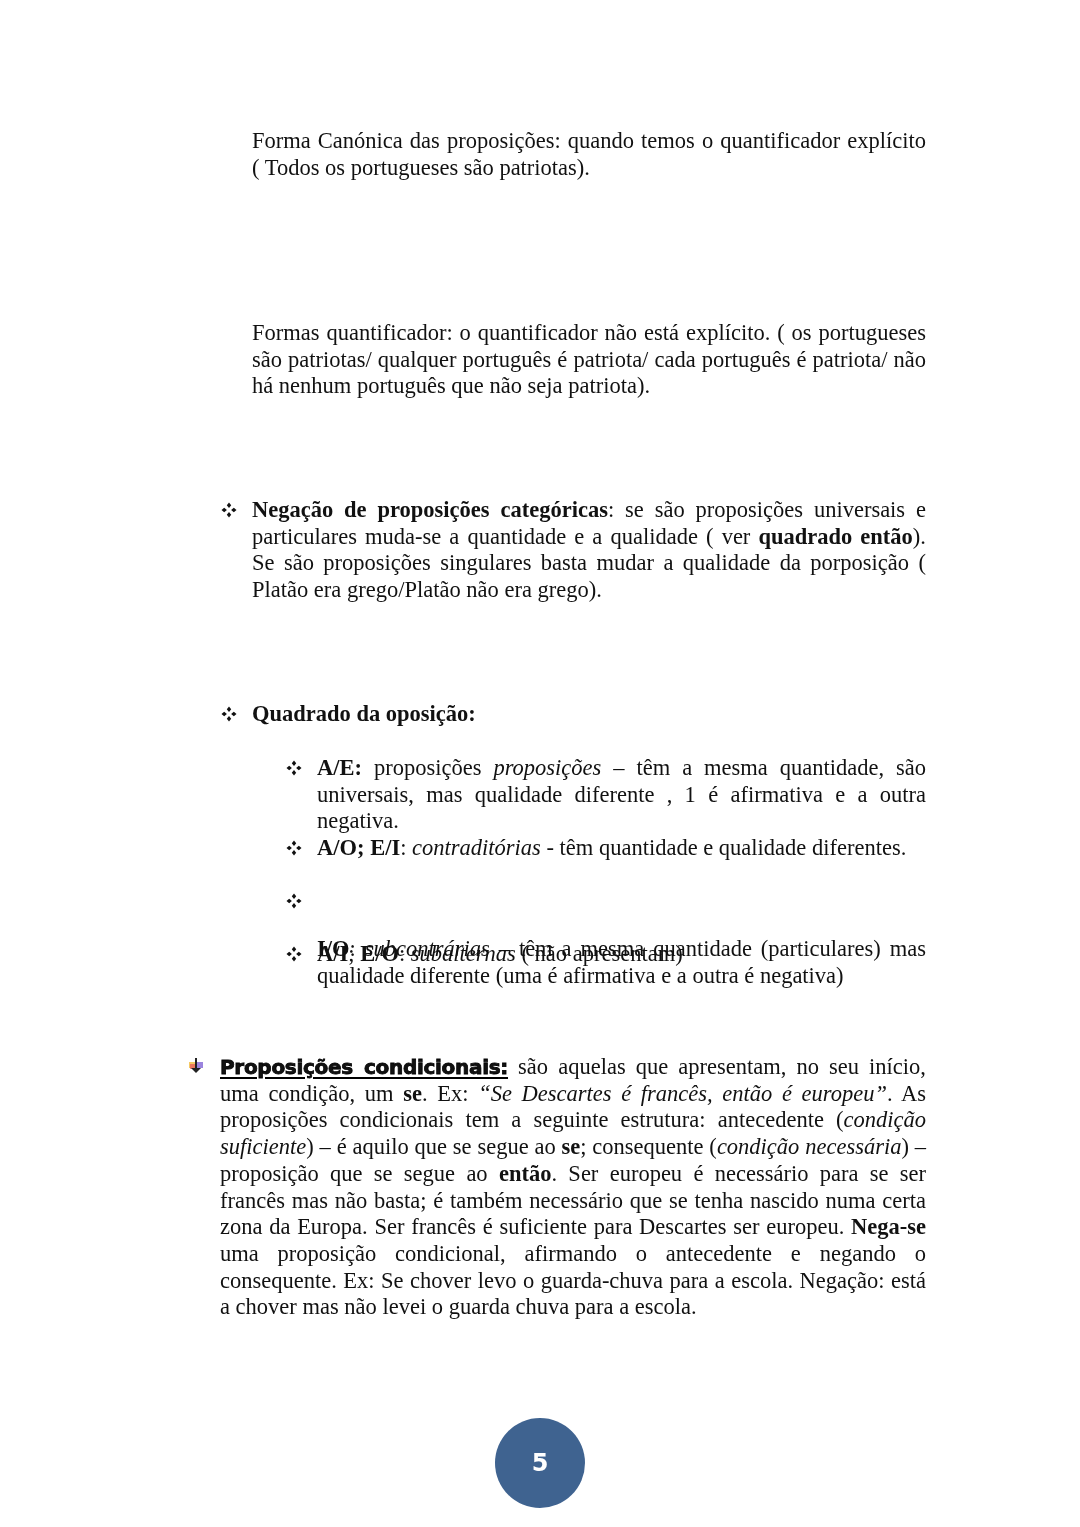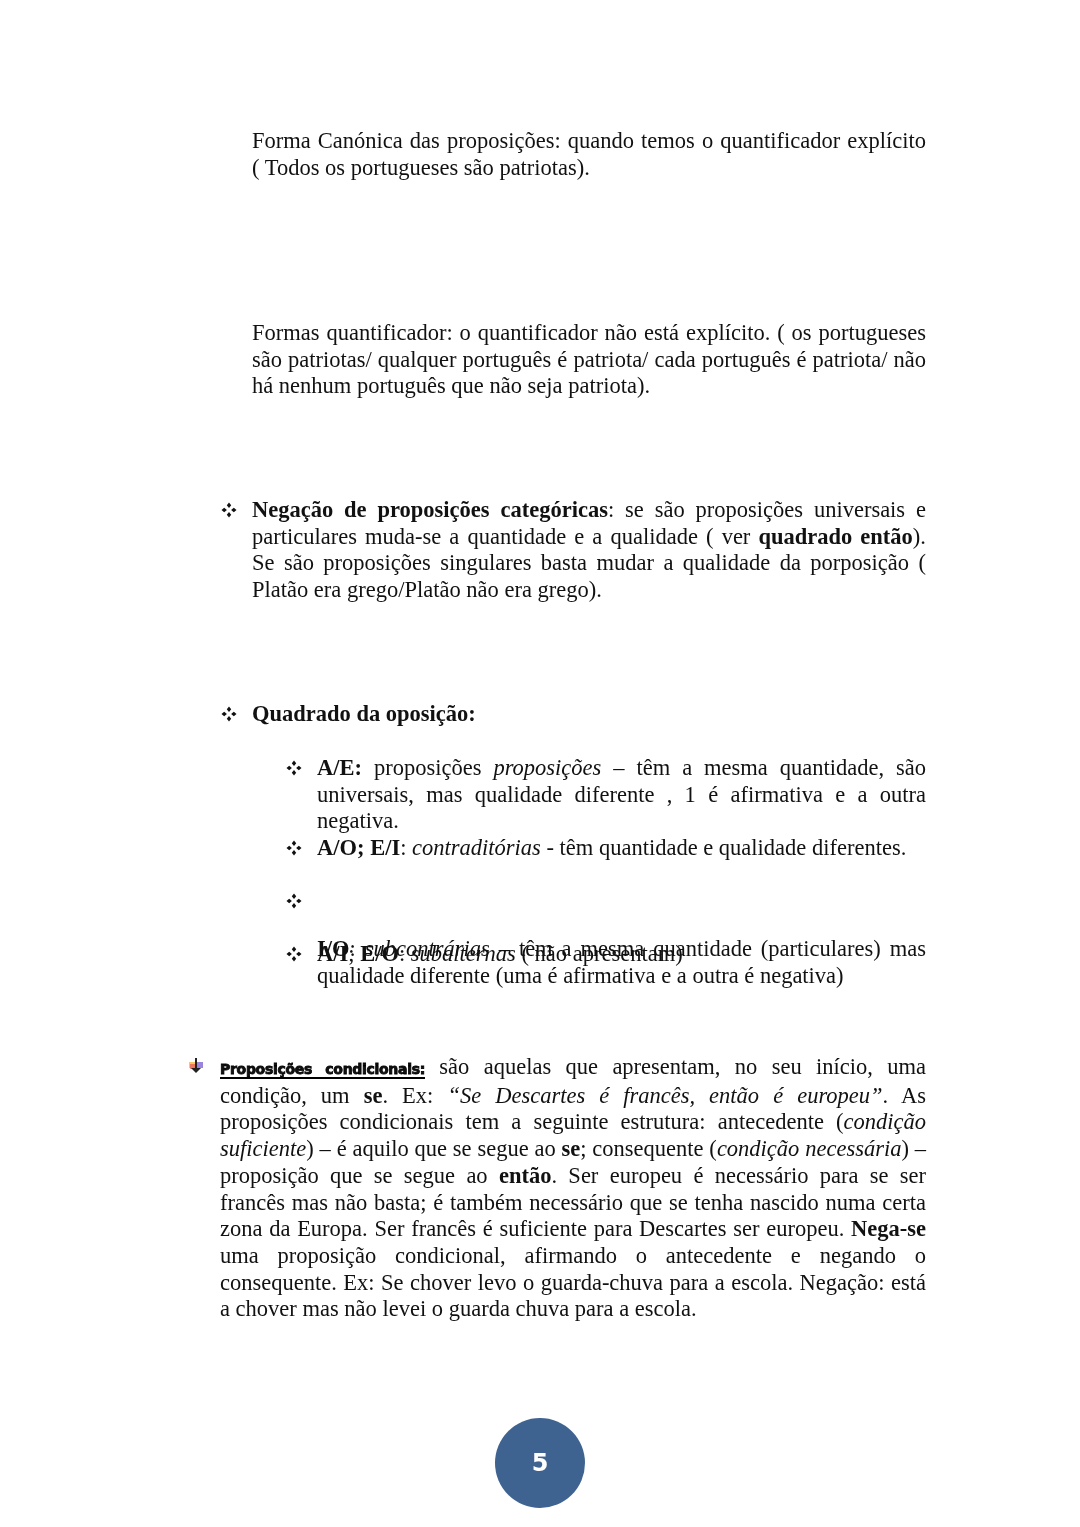--- a/index.html
+++ b/index.html
@@ -20,21 +20,21 @@
   .b { font-weight: bold; }
   .i { font-style: italic; }
   .bullet {
     position: absolute;
     width: 16px; height: 16px;
   }
   .bullet svg { display: block; }
   .heading-cond {
     font-family: "DejaVu Sans", sans-serif;
     font-weight: bold;
-    font-size: 14px;
+    font-size: 20px;
     letter-spacing: -0.3px;
     text-decoration: underline;
     text-decoration-thickness: 2px;
     text-underline-offset: 3px;
     -webkit-text-stroke: 0.8px #000;
   }
   .page-num {
     position: absolute; left: 495px; top: 1418px; width: 90px; height: 90px;
     border-radius: 50%; background: #3f6390;
     display: flex; align-items: center; justify-content: center;

